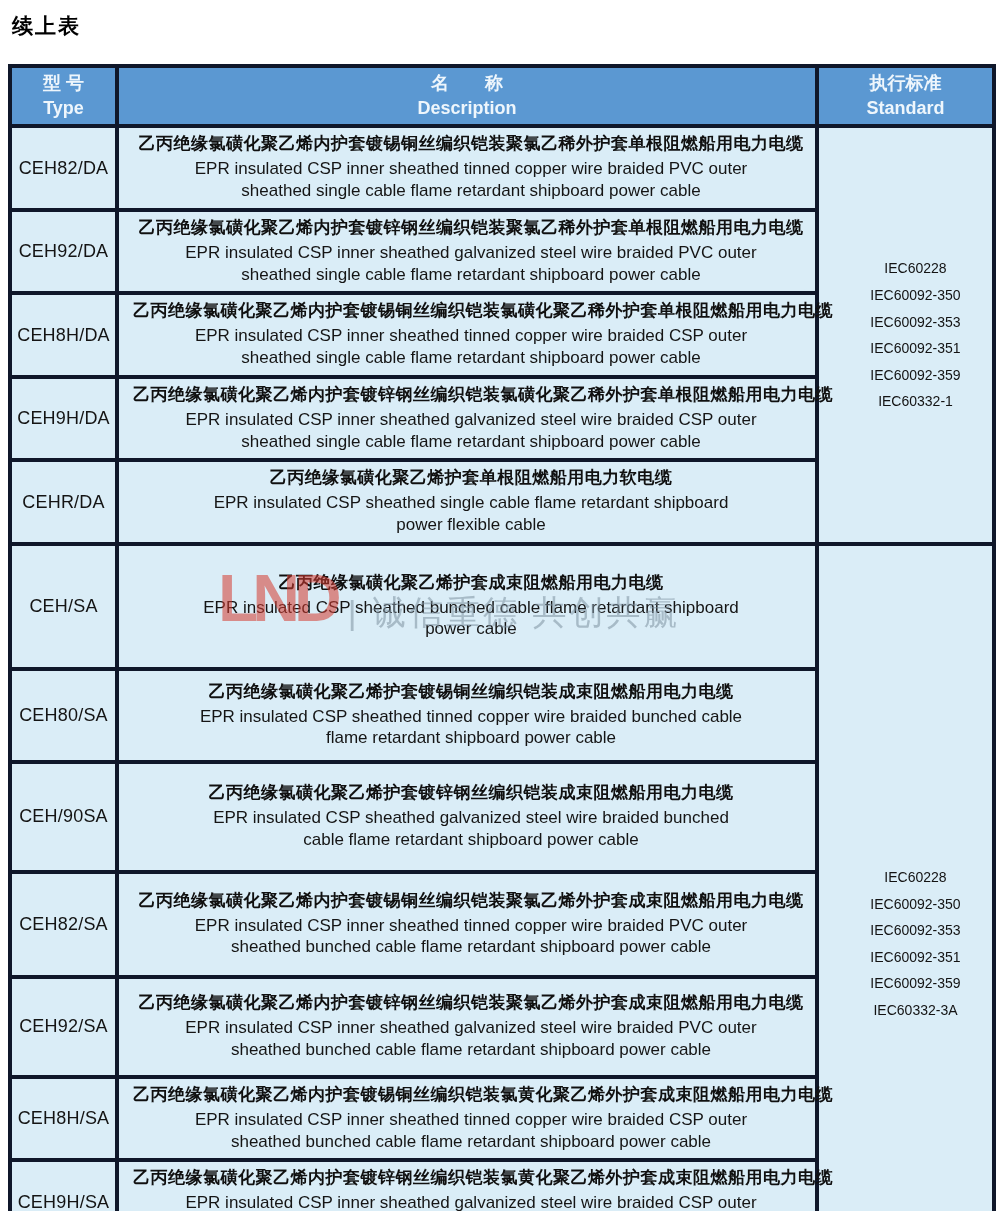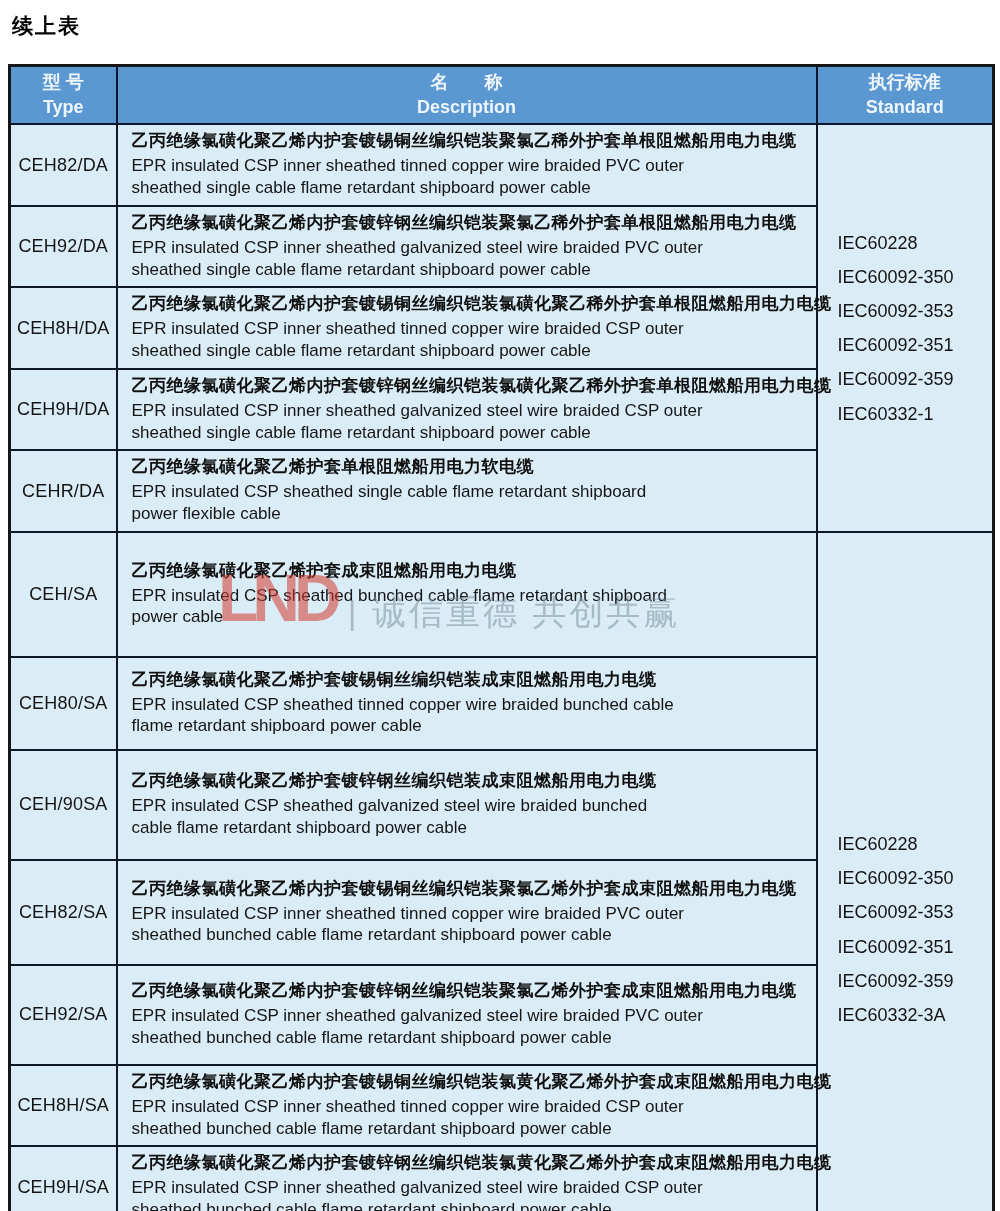--- a/index.html
+++ b/index.html
@@ -16,36 +16,36 @@
     font-size:21px; font-weight:bold; color:#000;
     margin:4px 0 24px 4px; letter-spacing:2px;
   }
   table.spec-table {
     border-collapse:collapse;
     table-layout:fixed;
     width:984px;
     border:3px solid #161616;
     background:#daedf7;
   }
-  th, td { border:2px solid #0f172a; }
+  th, td { border:4px solid #0f172a; }
   col.c-type { width:107px; }
   col.c-desc { width:700px; }
   col.c-std  { width:177px; }
   thead th {
     background:#5b98d2;
     color:#eef6fc;
     font-weight:bold;
     font-size:18px;
     line-height:1.4;
     height:53px;
     vertical-align:middle;
     text-align:center;
     padding:3px 0;
   }
-  tbody td { background:#daedf7; vertical-align:middle; }
+  tbody td { background:#daedf7; vertical-align:middle;text-align:center; }
   td.col-type {
     text-align:center;
     font-size:18px;
     letter-spacing:0.2px;
     color:#141414;
     padding:2px;
   }
   td.col-desc { padding:4px 6px 6px 14px; }
   td.col-desc .zh {
     font-weight:bold;
@@ -56,21 +56,21 @@
     margin-bottom:3px;
   }
   td.col-desc .en {
     font-size:17px;
     line-height:1.28;
     white-space:pre-line;
     color:#151515;
   }
   td.col-std {
     padding-left:20px;
-    font-size:18px;
+    font-size:14px;
     line-height:1.9;
     color:#131313;
     vertical-align:middle;
   }
   .watermark {
     position:absolute;
     left:218px; top:554px;
     width:640px; height:82px;
     display:flex; align-items:flex-end;
     pointer-events:none;

